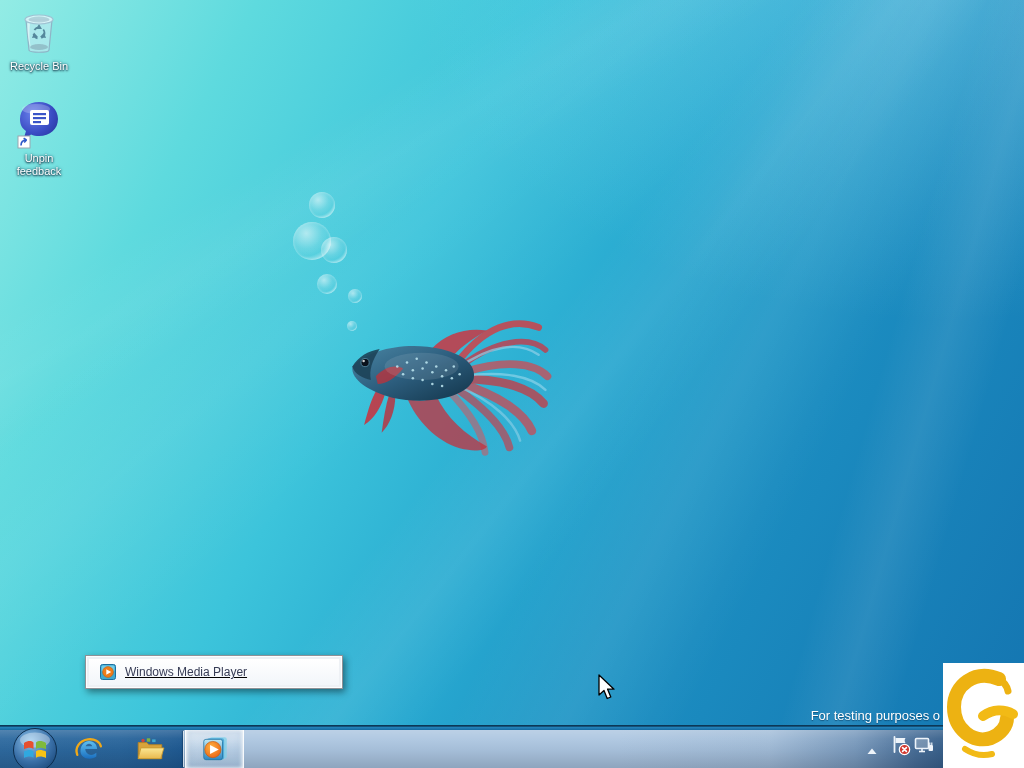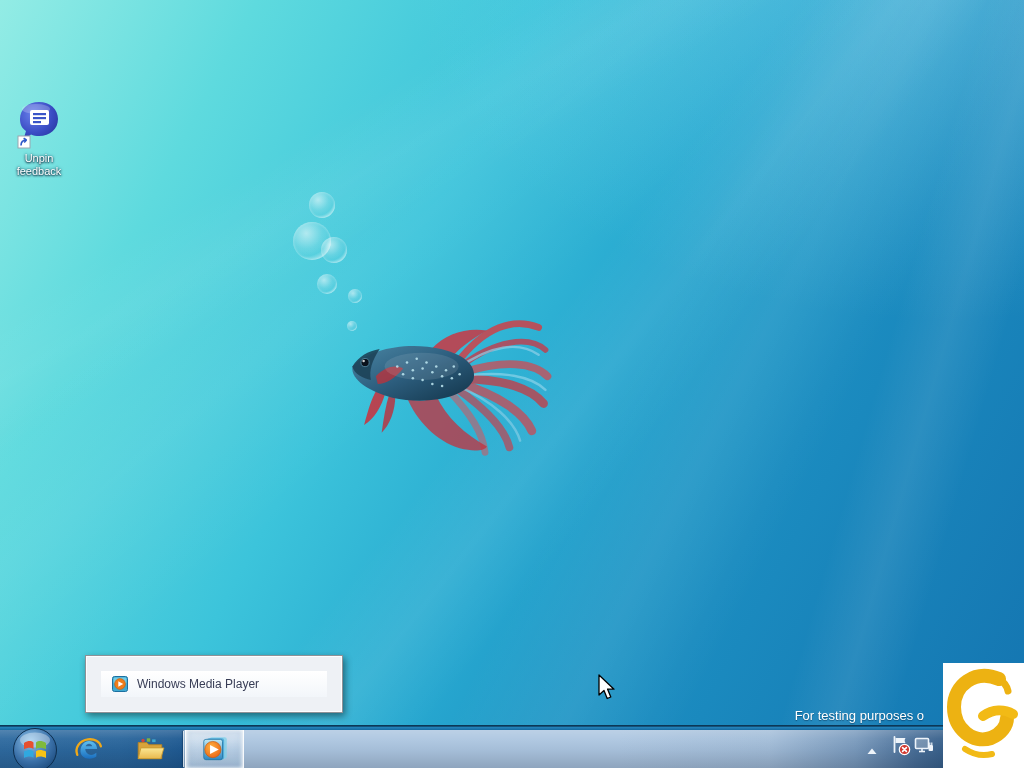--- a/index.html
+++ b/index.html
@@ -27,28 +27,28 @@
 
   
   .dicon{position:absolute;width:66px;text-align:center;cursor:default;}
   .dicon .ic{display:block;margin:0 auto;}
   .dicon .lbl{margin-top:2px;font-size:11px;line-height:13px;color:#fff;
     text-shadow:0 1px 2px rgba(0,20,40,.95),0 0 3px rgba(0,40,70,.8);}
   #icon-recycle{left:6px;top:6px;}
   #icon-feedback{left:6px;top:100px;}
 
   
-  .watermark{position:absolute;right:100px;bottom:45px;font-size:13px;color:#fff;
+  .watermark{position:absolute;right:84px;bottom:45px;font-size:13px;color:#fff;
     text-shadow:0 1px 1px rgba(0,30,60,.5);white-space:nowrap;}
 
   
   .jumplist{position:absolute;left:85px;top:655px;width:256px;z-index:30;
     background:#eef1f5;border:1px solid #8e9196;
     box-shadow:2px 3px 7px rgba(0,0,0,.45), inset 0 0 0 1px rgba(255,255,255,.85);}
-  .jumplist-inner{margin:15px;background:linear-gradient(180deg,#ffffff,#f2f6fa);}
+  .jumplist-inner{margin:3px;background:linear-gradient(180deg,#ffffff,#f2f6fa);text-decoration:underline;}
   .jl-item{display:flex;align-items:center;height:26px;padding-left:11px;gap:9px;font-size:12px;color:#373c55;cursor:default;}
   .jl-item svg{flex:0 0 auto;}
 
   
   .taskbar{position:absolute;left:0;bottom:0;width:1024px;height:43px;overflow:hidden;
     background:linear-gradient(90deg,#2f6ba0 0px,#2a669c 120px,#235e95 170px,#1f5a92 183px,#bdd2e6 185px,#aec7e1 220px,#aec7e1 620px,#a4bed9 770px,#7c9cbe 855px,#4a7099 915px,#3a628c 943px,#3a628c 1024px);}
   .taskbar::after{content:"";position:absolute;inset:0;pointer-events:none;
     background:linear-gradient(180deg,rgba(255,255,255,.25),rgba(255,255,255,.04) 32%,rgba(0,20,50,.05) 58%,rgba(0,10,30,.18));}
   .tb-topline{position:absolute;top:0;left:0;width:100%;height:5px;z-index:2;
     background:linear-gradient(180deg,#0c3756 0%,#0c3756 22%,#2383bb 45%,#16699f 100%);}
@@ -136,20 +136,36 @@
         <circle cx="96" cy="80" r="1.3"></circle>
         <circle cx="106" cy="82" r="1.3"></circle>
       <circle cx="60" cy="62" r="1.3"></circle>
         <circle cx="118" cy="62" r="1.3"></circle>
         <circle cx="124" cy="70" r="1.3"></circle>
     </g>
     <circle cx="27" cy="58" r="4.2" fill="#0a121c" stroke="#4e7e96" stroke-width="1"></circle>
     <circle cx="25.5" cy="56.5" r="1.3" fill="#ffffff" opacity=".8"></circle>
   </svg>
 
+  <div class="dicon" id="icon-recycle">
+    <svg class="ic" width="48" height="52" viewBox="0 0 48 52">
+      <path d="M11,14 L37,14 L34,44 C34,47 14,47 14,44 Z" fill="rgba(205,233,244,.5)" stroke="#8fb4c6" stroke-width="1.2"></path>
+      <ellipse cx="24" cy="41" rx="9" ry="3" fill="rgba(130,160,175,.55)"></ellipse>
+      <path d="M15,17 C14,28 14.5,36 16,42 C13,36 12,25 12.5,17 Z" fill="rgba(255,255,255,.5)"></path>
+      <circle cx="24" cy="27" r="5.5" fill="none" stroke="#55889c" stroke-width="1.8" stroke-dasharray="6 4"></circle>
+      <g fill="#55889c">
+        <path d="M24,18 L27,23 L21,23 Z"></path>
+        <path d="M17,32 L19,26.5 L23,31 Z"></path>
+        <path d="M31,32 L25,31 L29,26.5 Z"></path>
+      </g>
+      <ellipse cx="24" cy="13.5" rx="14" ry="4.5" fill="rgba(235,250,255,.75)" stroke="#9fc2d2" stroke-width="1.2"></ellipse>
+      <ellipse cx="24" cy="13.5" rx="10.5" ry="3" fill="rgba(140,175,190,.5)"></ellipse>
+    </svg>
+    <div class="lbl">Recycle Bin</div>
+  </div>
 
   <div class="dicon" id="icon-feedback">
     <svg class="ic" width="46" height="50" viewBox="0 0 46 50">
       <defs>
         <radialGradient id="sfg" cx=".35" cy=".3" r=".9">
           <stop offset="0" stop-color="#6a82ec"></stop>
             <stop offset=".55" stop-color="#3a4cc4"></stop>
             <stop offset="1" stop-color="#222e92"></stop>
         </radialGradient>
       </defs>

